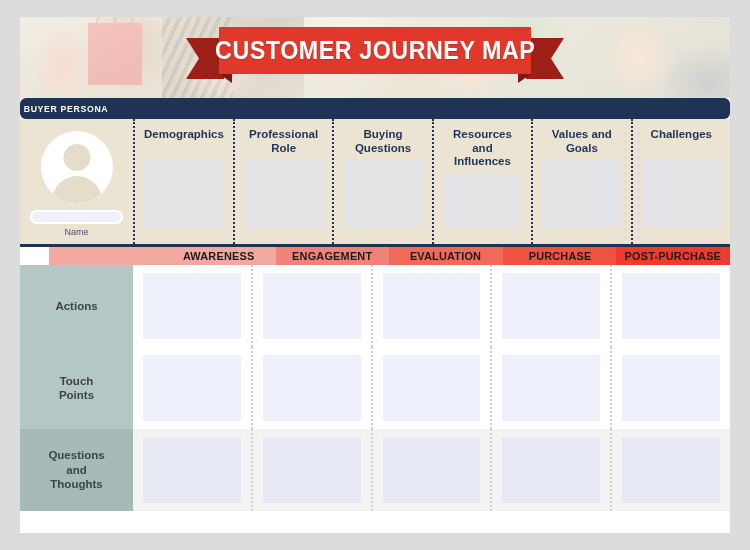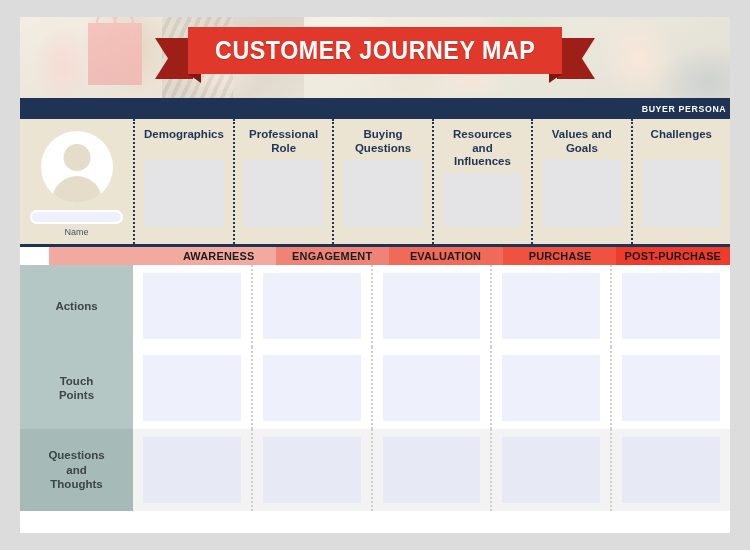--- a/index.html
+++ b/index.html
@@ -83,21 +83,21 @@
       linear-gradient(150deg, #e7e1d2 0%, #d6d3c6 100%);
   }
   .hero-wash { position:absolute; inset:0; background: rgba(255,255,255,.26); }
 
   
   .ribbon {
     position: absolute;
     left: 50%;
     top: 10px;
     transform: translateX(-50%);
-    width: 374px;
+    width: 312px;
     height: 47px;
     z-index: 5;
   }
   .ribbon-tail {
     position: absolute;
     top: 11px;
     width: 38px;
     height: 41px;
     background: #9e1f18;
   }
@@ -130,25 +130,26 @@
     text-shadow: 0 1px 1px rgba(0,0,0,.18);
   }
 
   
   .section-bar {
     height: 21px;
     background: #1f3355;
     color: #ffffff;
     display: flex;
     align-items: center;
-    justify-content: flex-end;
+    justify-content: flex-start;
     font-size: 9.5px;
     font-weight: bold;
     letter-spacing: .7px;
     transform: none;
+    border-radius: 6px;
   }
   .section-bar span { transform: scaleX(.92); display:inline-block; }
 
   
   .persona {
     display: flex;
     height: 128px;
     background: #ece4d3;
     border-bottom: 3px solid #1f3355;
   }

